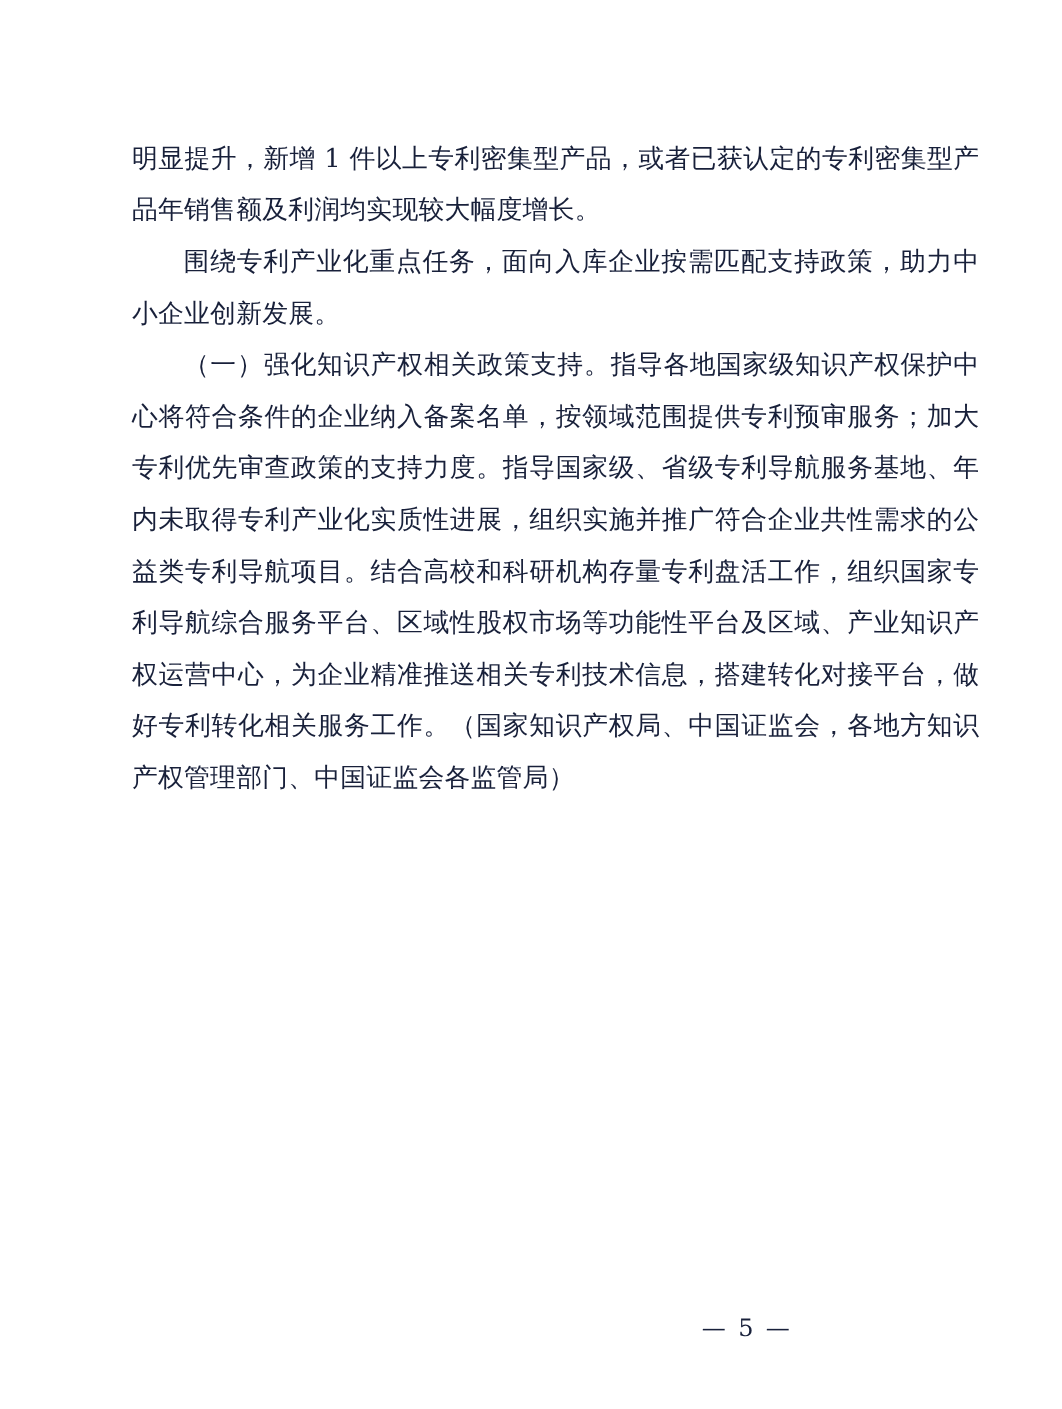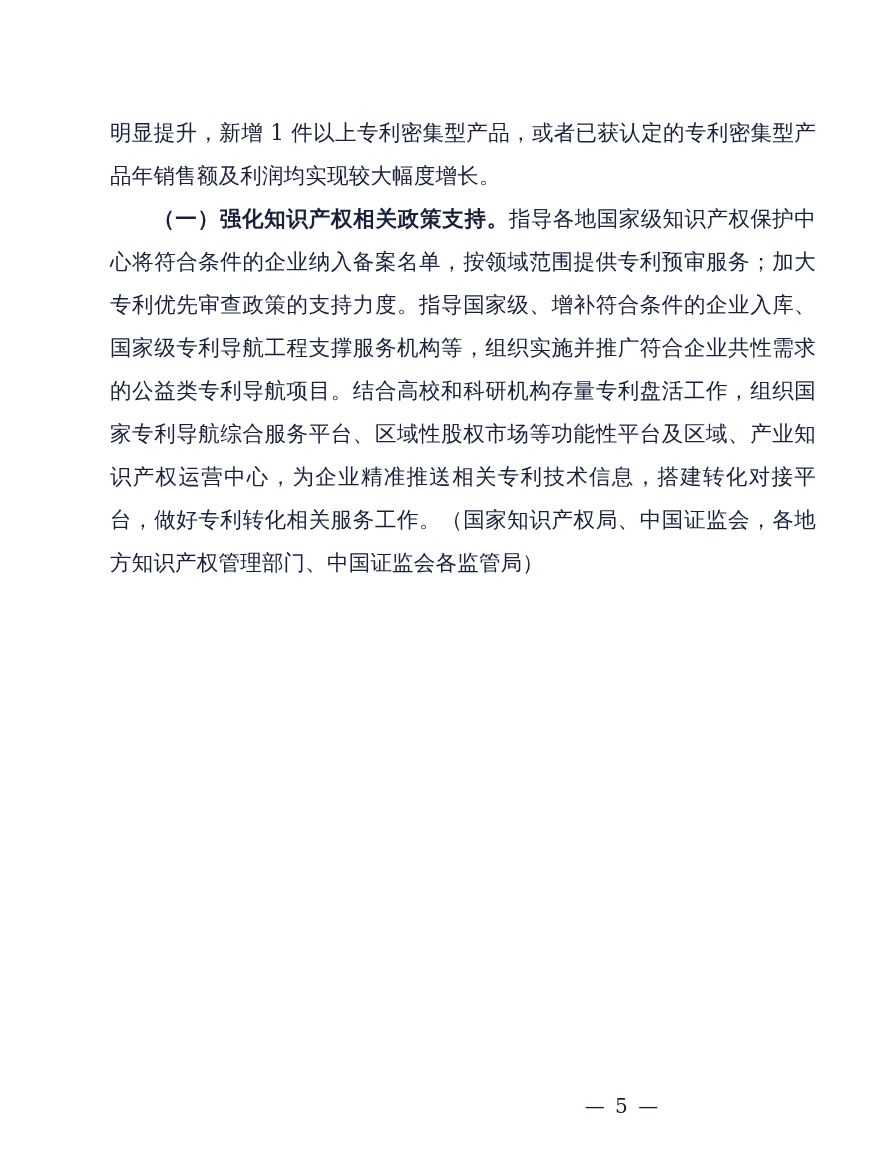--- a/index.html
+++ b/index.html
@@ -35,21 +35,21 @@
     margin: 0;
     padding: 0;
   }
   .para {
     text-indent: 2em;
   }
   .para-cont {
     text-indent: 0;
   }
   .lead {
-    font-weight: bold;
+    font-weight: normal;
     font-family: "DejaVu Sans", "Liberation Sans", sans-serif;
     letter-spacing: 0.5px;
   }
   .num-lead {
     font-weight: bold;
     font-family: "DejaVu Serif", "Liberation Serif", serif;
   }
   .section-head {
     text-indent: 2em;
     font-weight: bold;
@@ -79,23 +79,26 @@
 <div class="page">
   <div class="doc-body">
 
     <p class="para para-cont">
       <span>明显提升，新增 1 件以上专利密集型产品，或者已获认定的专利密集型产品年销售额及利润均实现较大幅度增长。</span>
     </p>
 
 
 
 
+    <p class="para">
+      <span>围绕专利产业化重点任务，面向入库企业按需匹配支持政策，助力中小企业创新发展。</span>
+    </p>
 
     <p class="para">
-      <span class="lead">（一）强化知识产权相关政策支持。</span><span>指导各地国家级知识产权保护中心将符合条件的企业纳入备案名单，按领域范围提供专利预审服务；加大专利优先审查政策的支持力度。指导国家级、增补符合条件的企业入库、国家级专利导航工程支撑服务机构等，组织实施并推广符合企业共性需求的公益类专利导航项目。结合高校和科研机构存量专利盘活工作，组织国家专利导航综合服务平台、区域性股权市场等功能性平台及区域、产业知识产权运营中心，为企业精准推送相关专利技术信息，搭建转化对接平台，做好专利转化相关服务工作。（国家知识产权局、中国证监会，各地方知识产权管理部门、中国证监会各监管局）</span>
+      <span class="lead">（一）强化知识产权相关政策支持。</span><span>指导各地国家级知识产权保护中心将符合条件的企业纳入备案名单，按领域范围提供专利预审服务；加大专利优先审查政策的支持力度。指导国家级、省级专利导航服务基地、年内未取得专利产业化实质性进展，组织实施并推广符合企业共性需求的公益类专利导航项目。结合高校和科研机构存量专利盘活工作，组织国家专利导航综合服务平台、区域性股权市场等功能性平台及区域、产业知识产权运营中心，为企业精准推送相关专利技术信息，搭建转化对接平台，做好专利转化相关服务工作。（国家知识产权局、中国证监会，各地方知识产权管理部门、中国证监会各监管局）</span>
     </p>
 
 
   </div>
 </div>
 
 <div class="footer">
   <span class="footer-inner">— 5 —</span>
 </div>
 

